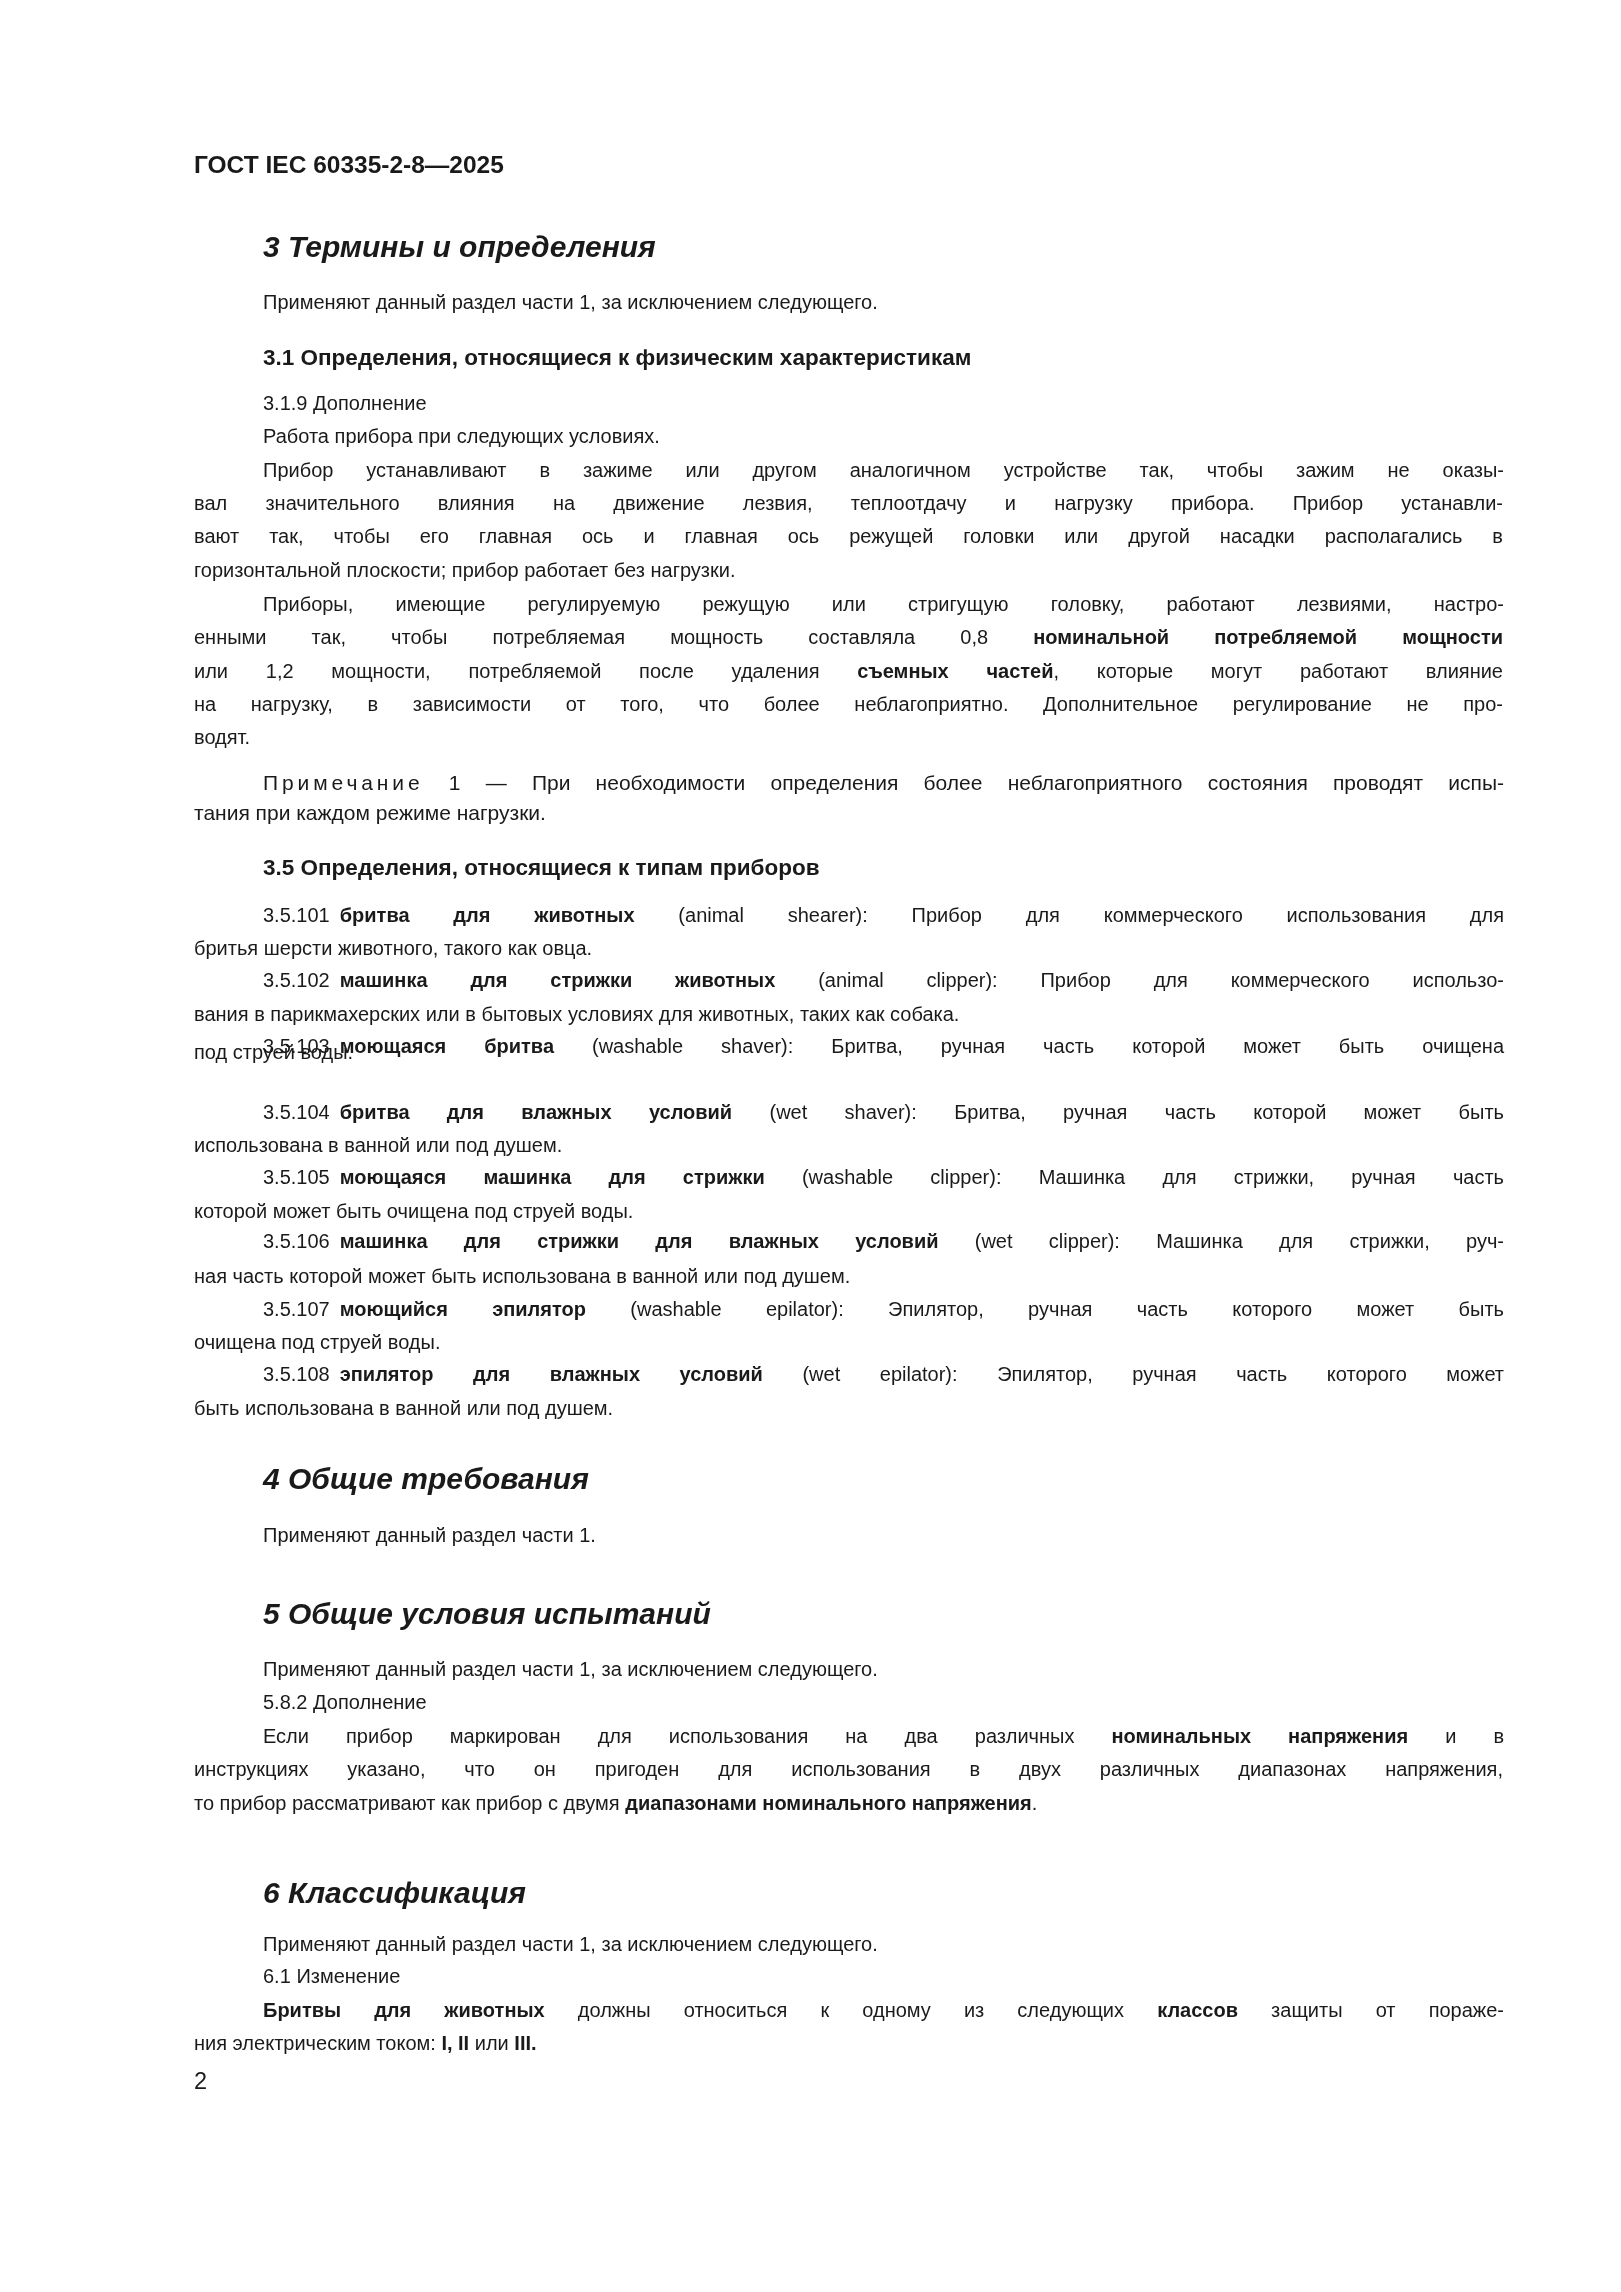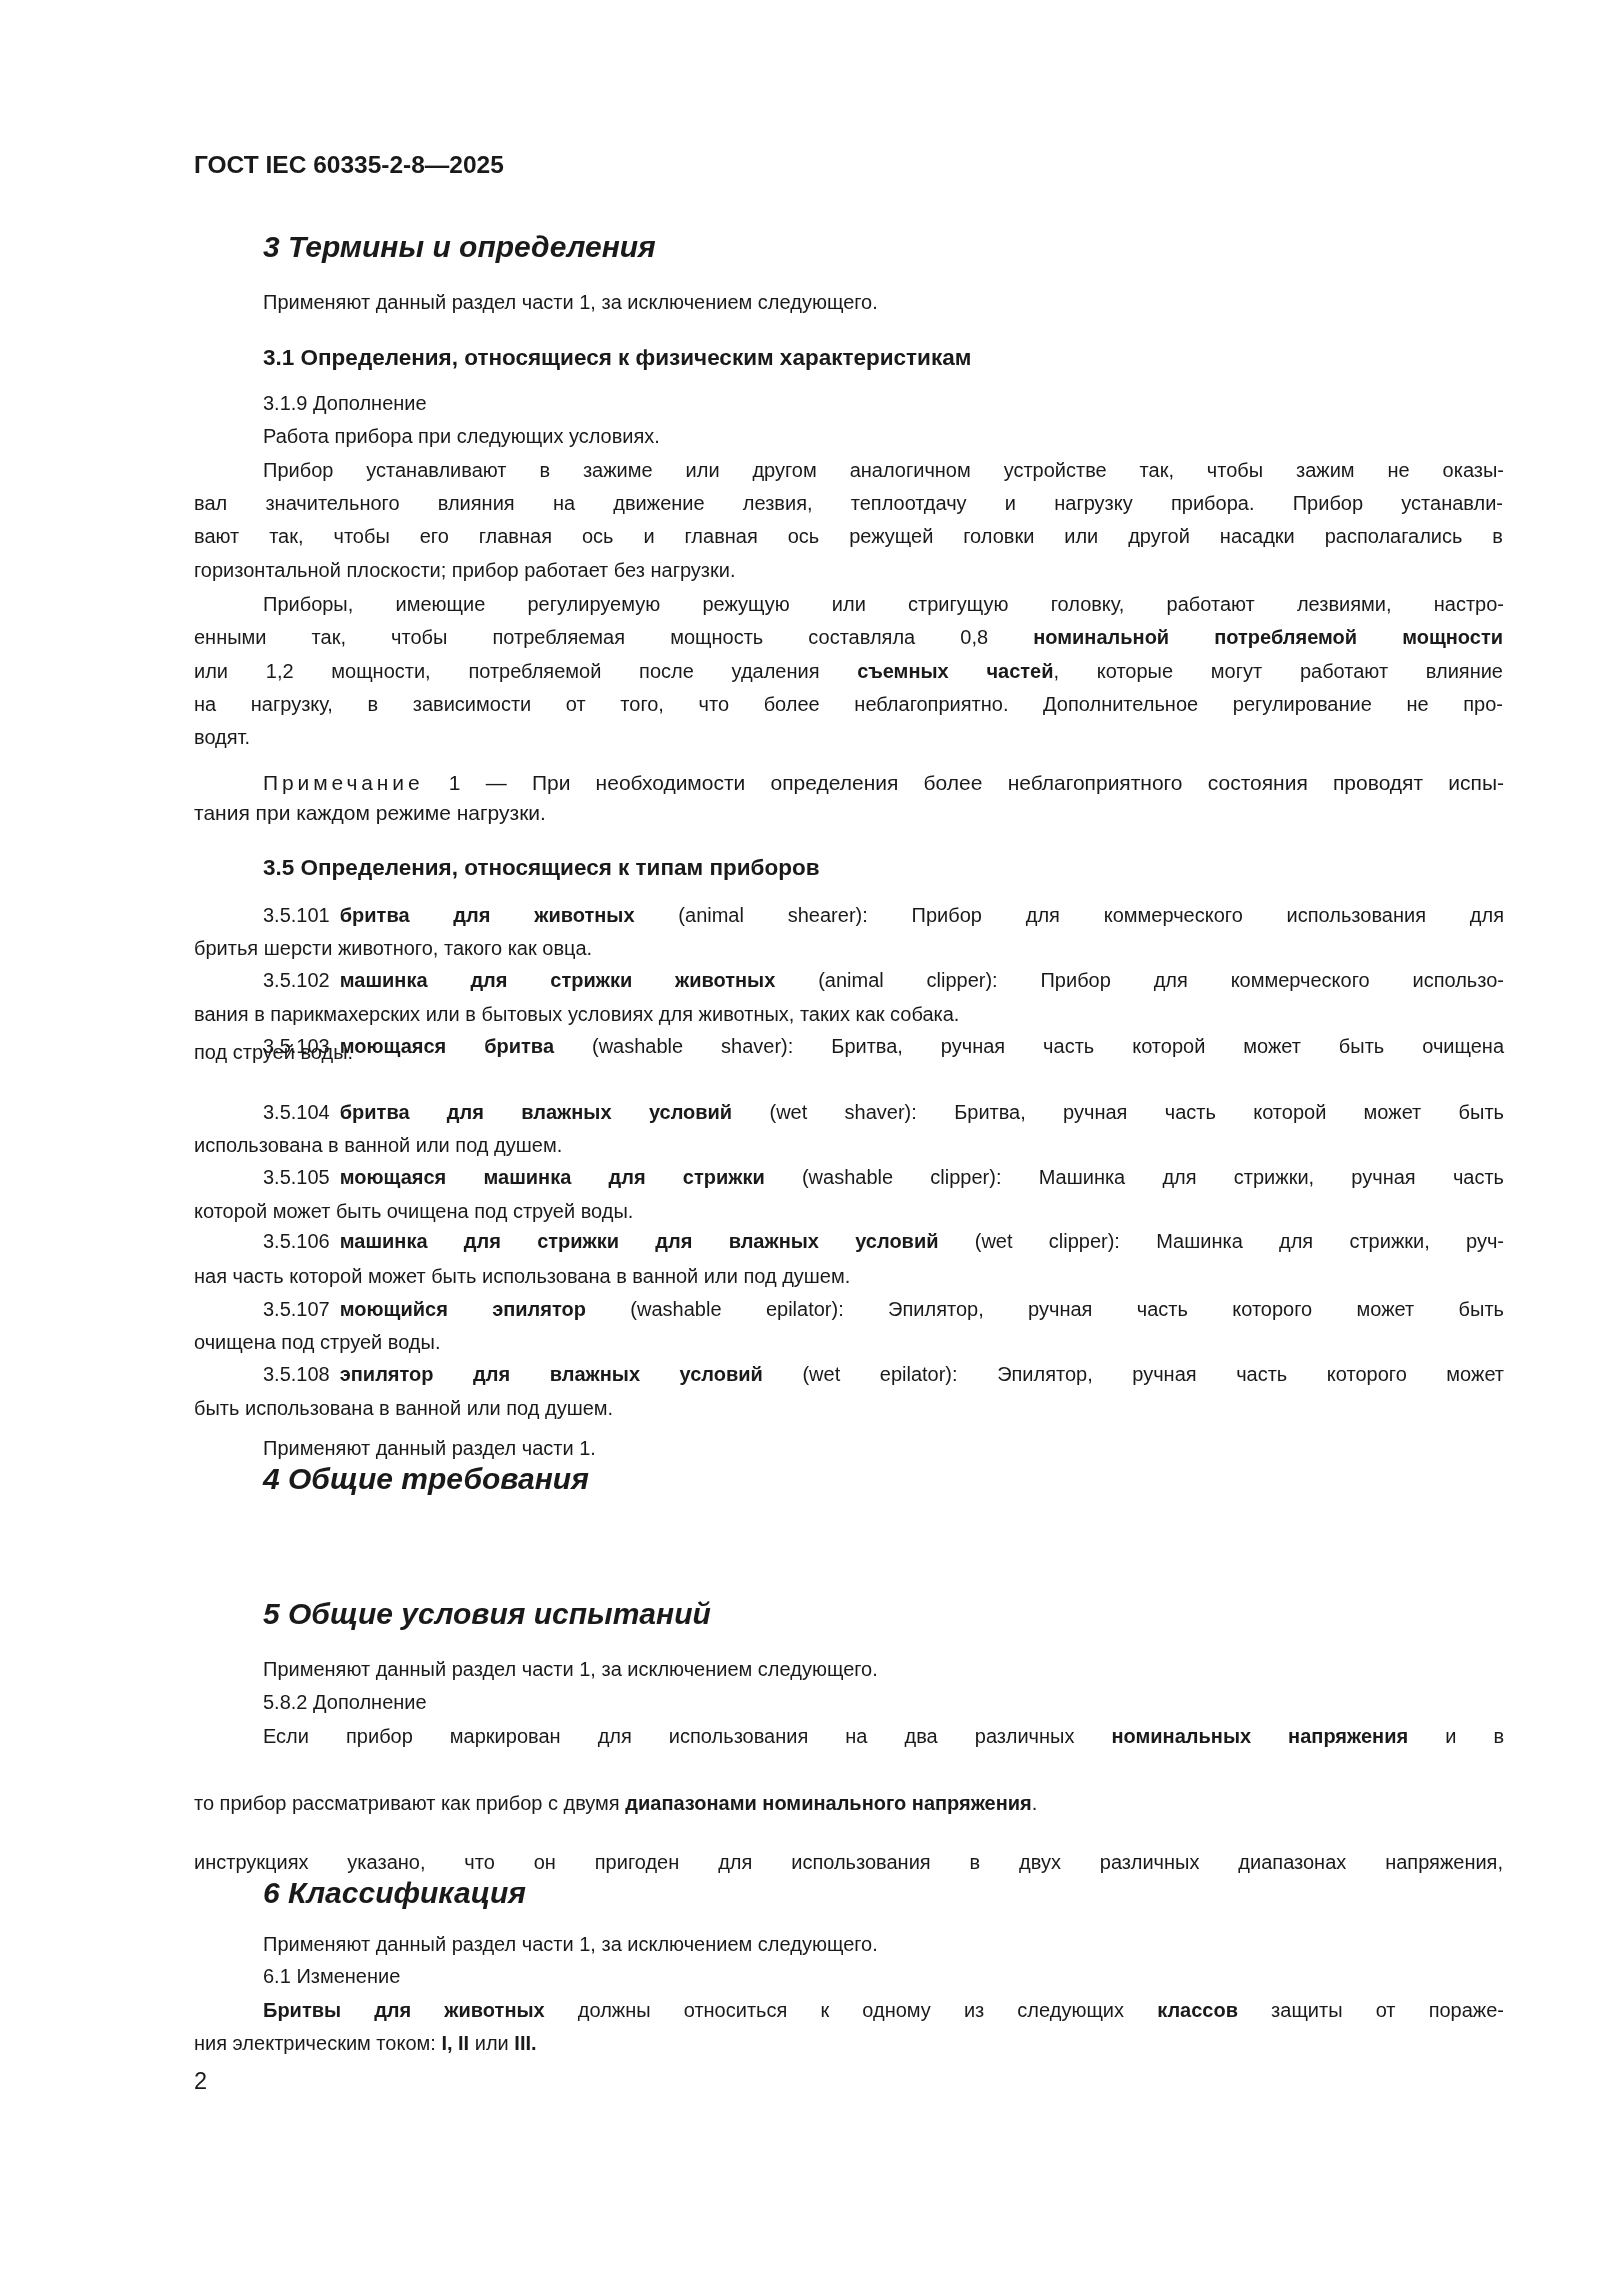--- a/index.html
+++ b/index.html
@@ -71,32 +71,32 @@
     <div class="ln body full" style="top: 1201px;">которой может быть очищена под струей воды.</div>
     <div class="ln body ind just" style="top: 1220px; margin-top: 11px;"><span>3.5.106</span><span> </span><span class="b">машинка для стрижки для влажных условий</span><span> (wet clipper): </span><span>Машинка для стрижки, руч-</span></div>
     <div class="ln body full" style="top: 1266px;">ная часть которой может быть использована в ванной или под душем.</div>
     <div class="ln body ind just" style="top: 1299px;"><span>3.5.107</span><span> </span><span class="b">моющийся эпилятор</span><span> (washable epilator): </span><span>Эпилятор, ручная часть которого может быть</span></div>
     <div class="ln body full" style="top: 1332px;">очищена под струей воды.</div>
     <div class="ln body ind just" style="top: 1364px;"><span>3.5.108</span><span> </span><span class="b">эпилятор для влажных условий</span><span> (wet epilator): </span><span>Эпилятор, ручная часть которого может</span></div>
     <div class="ln body full" style="top: 1398px;">быть использована в ванной или под душем.</div>
   </div>
 
 <div class="ln h1" style="top:1464px">4 Общие требования</div>
-<div class="ln body ind" style="top:1438px">Применяют данный раздел части 1.</div>
+<div class="ln body ind" style="top:1525px">Применяют данный раздел части 1.</div>
 
 <div class="ln h1" style="top:1599px">5 Общие условия испытаний</div>
 <div class="ln body ind" style="top:1659px">Применяют данный раздел части 1, за исключением следующего.</div>
 <div class="ln body ind" style="top:1692px">
   <span>5.8.2</span>
   <span class="it">Дополнение</span>
 </div>
 <div class="ln body ind just it" style="top:1726px">
   <span>Если прибор маркирован для использования на два различных </span><span class="b">номинальных напряжения</span><span> и в</span>
 </div>
-<div class="ln body full just it" style="top:1852px">инструкциях указано, что он пригоден для использования в двух различных диапазонах напряжения,</div>
+<div class="ln body full just it" style="top:1759px">инструкциях указано, что он пригоден для использования в двух различных диапазонах напряжения,</div>
 <div class="ln body full it" style="top:1793px">
   <span>то прибор рассматривают как прибор с двумя </span><span class="b">диапазонами номинального напряжения</span><span>.</span>
 </div>
 
 <div class="ln h1" style="top:1878px">6 Классификация</div>
 <div class="ln body ind" style="top:1934px">Применяют данный раздел части 1, за исключением следующего.</div>
 <div class="ln body ind" style="top:1966px">
   <span>6.1</span>
   <span class="it">Изменение</span>
 </div>

